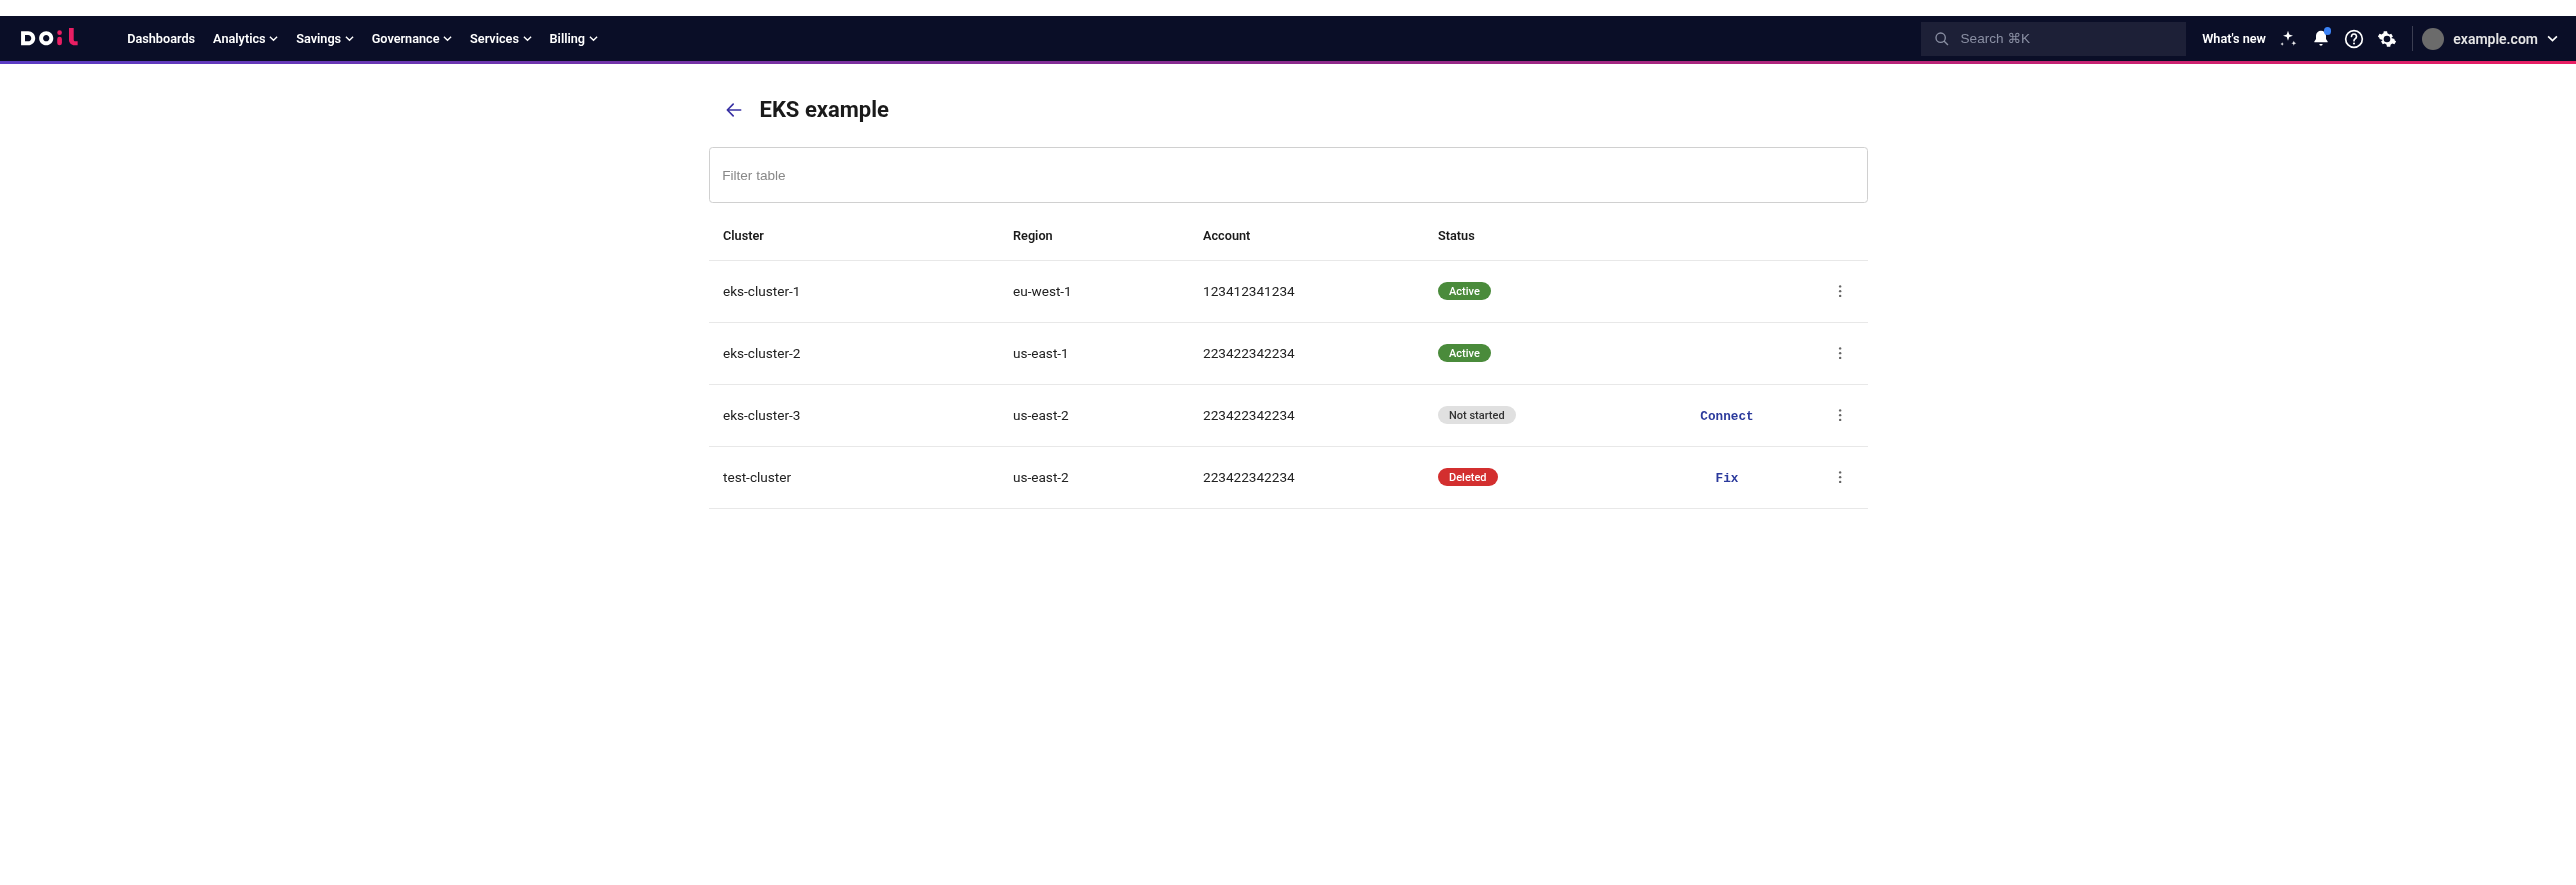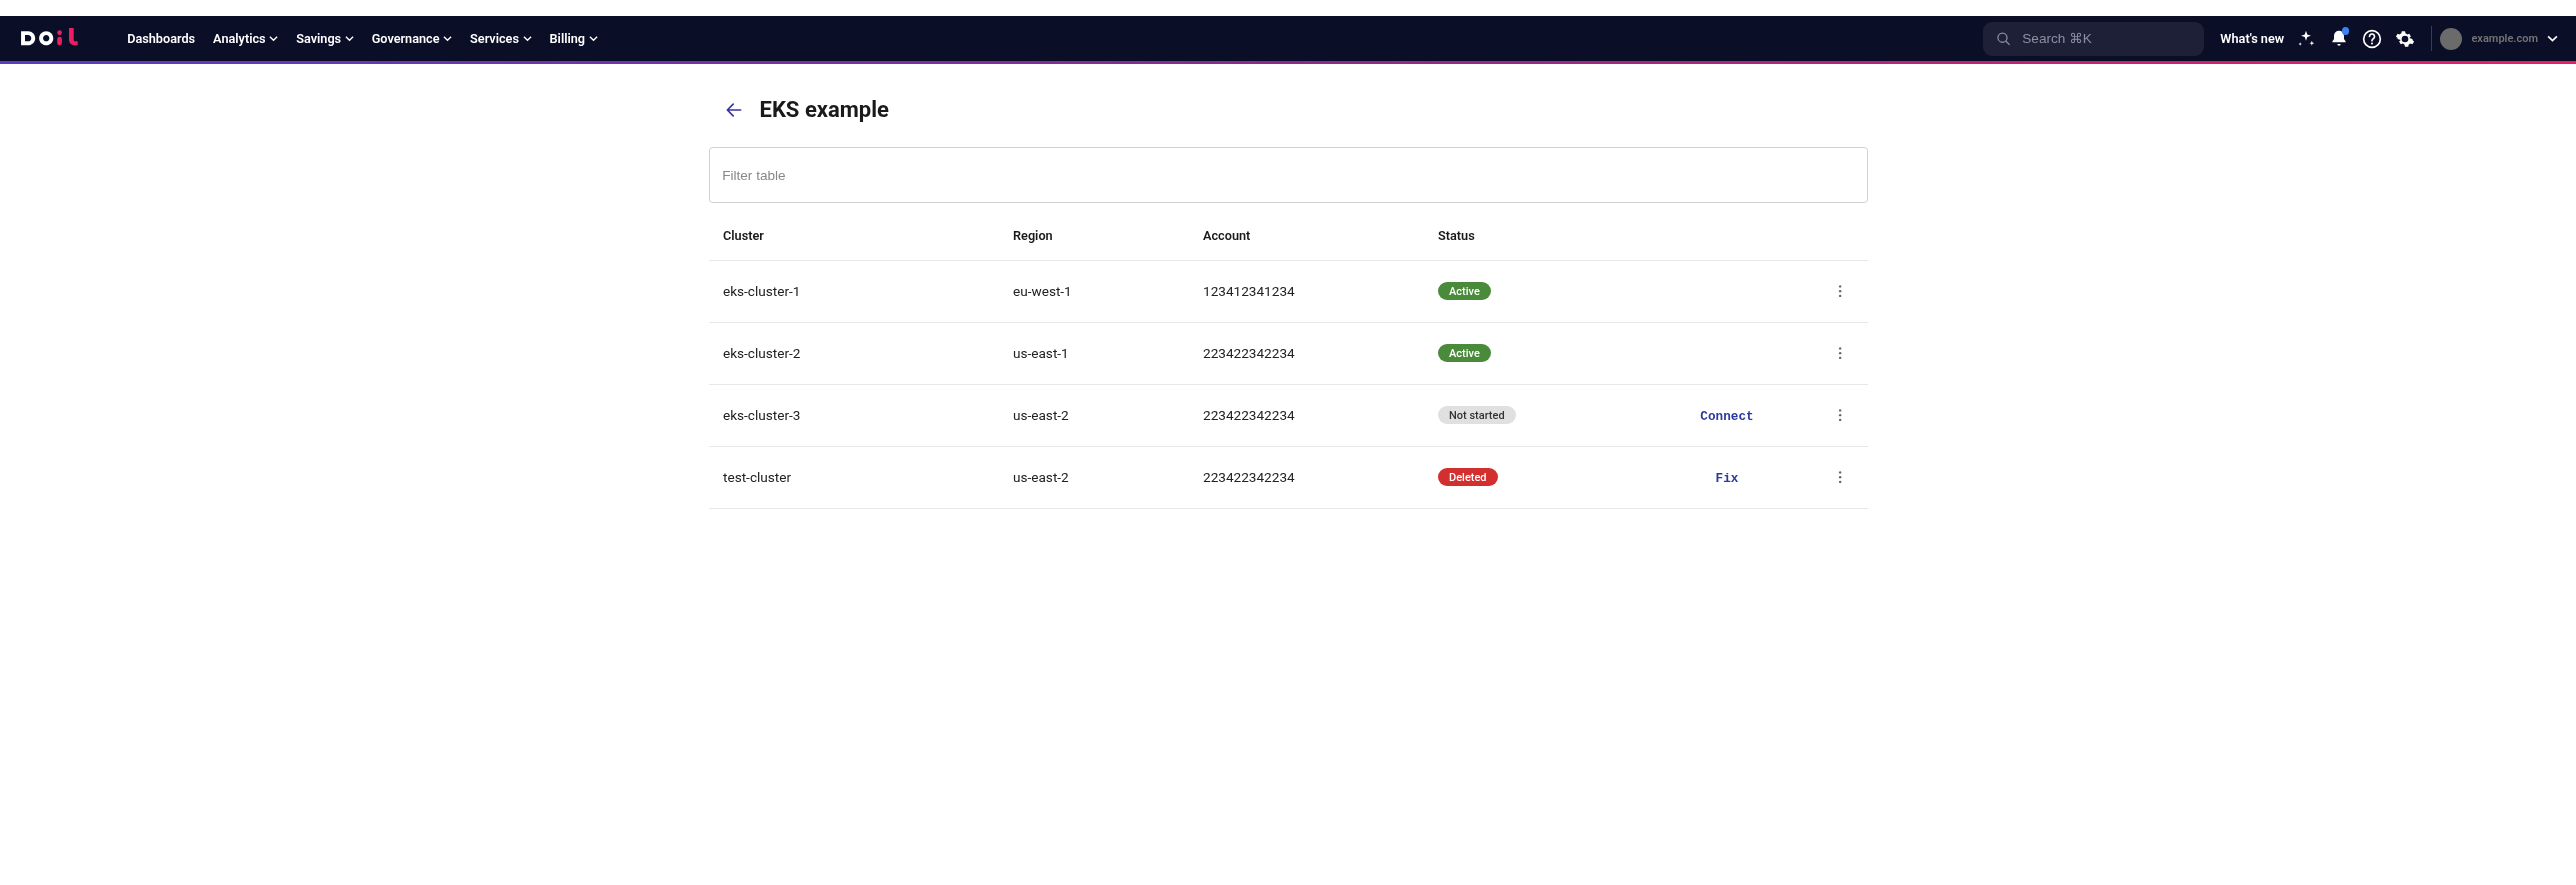--- a/index.html
+++ b/index.html
@@ -10,33 +10,33 @@
 
 .logo { display: flex; align-items: center; margin-right: 22px; }
 .logo svg { height: 22px; }
 
 .nav { display: flex; align-items: center; gap: 3.6px; }
 .nav-item { color: #fff; font-size: 12.7px; font-weight: 600; padding: 7.2px 7.2px; cursor: pointer; display: flex; align-items: center; gap: 3.6px; white-space: nowrap; }
 .nav-item .chev { width: 9px; height: 9px; }
 
 .spacer { flex: 1; }
 
-.search { background: rgba(255,255,255,0.08); border-radius: 9px; height: 34px; width: 221px; display: flex; align-items: center; padding: 0 12.7px; gap: 11px; margin-right: 16.3px; }
+.search { background: rgba(255,255,255,0.08); border-radius: 0; height: 34px; width: 265px; display: flex; align-items: center; padding: 0 12.7px; gap: 11px; margin-right: 16.3px; }
 .search input { background: transparent; border: none; outline: none; color: #fff; font-size: 13.6px; width: 100%; }
 .search input::placeholder { color: #8a8fa3; }
 
 .whats-new { color: #fff; font-size: 12.7px; font-weight: 600; margin-right: 5.4px; cursor: pointer; white-space: nowrap; }
 
 .icon-btn { width: 33px; height: 33px; display: flex; align-items: center; justify-content: center; cursor: pointer; position: relative; color: #fff; }
 .icon-btn svg { width: 20px; height: 20px; }
 .notif-dot { position: absolute; top: 5.4px; right: 6.3px; width: 7.2px; height: 7.2px; background: #3b82f6; border-radius: 50%; }
 
 .divider { width: 0.9px; height: 25px; background: rgba(255,255,255,0.2); margin: 0 9px; }
 
-.account { display: flex; align-items: center; gap: 9px; cursor: pointer; color: #737373; font-size: 11px; font-weight: 600; }
+.account { display: flex; align-items: center; gap: 9px; cursor: pointer; color: #e5e5e5; font-size: 14px; font-weight: 600; }
 .avatar { width: 22px; height: 22px; border-radius: 50%; background: #6b6b6b; }
 
 .page { padding: 36px 0 0; max-width: 1159px; margin: 0 auto; }
 
 .page-header { display: flex; align-items: center; gap: 14.5px; padding: 0 14.5px 25px; }
 .back-btn { width: 22px; height: 22px; display: flex; align-items: center; justify-content: center; cursor: pointer; color: #3730a3; }
 .back-btn svg { width: 20px; height: 20px; }
 .page-title { font-size: 22px; font-weight: 700; color: #1a1a1a; }
 
 .filter-wrap { padding: 0 0 9px; }

